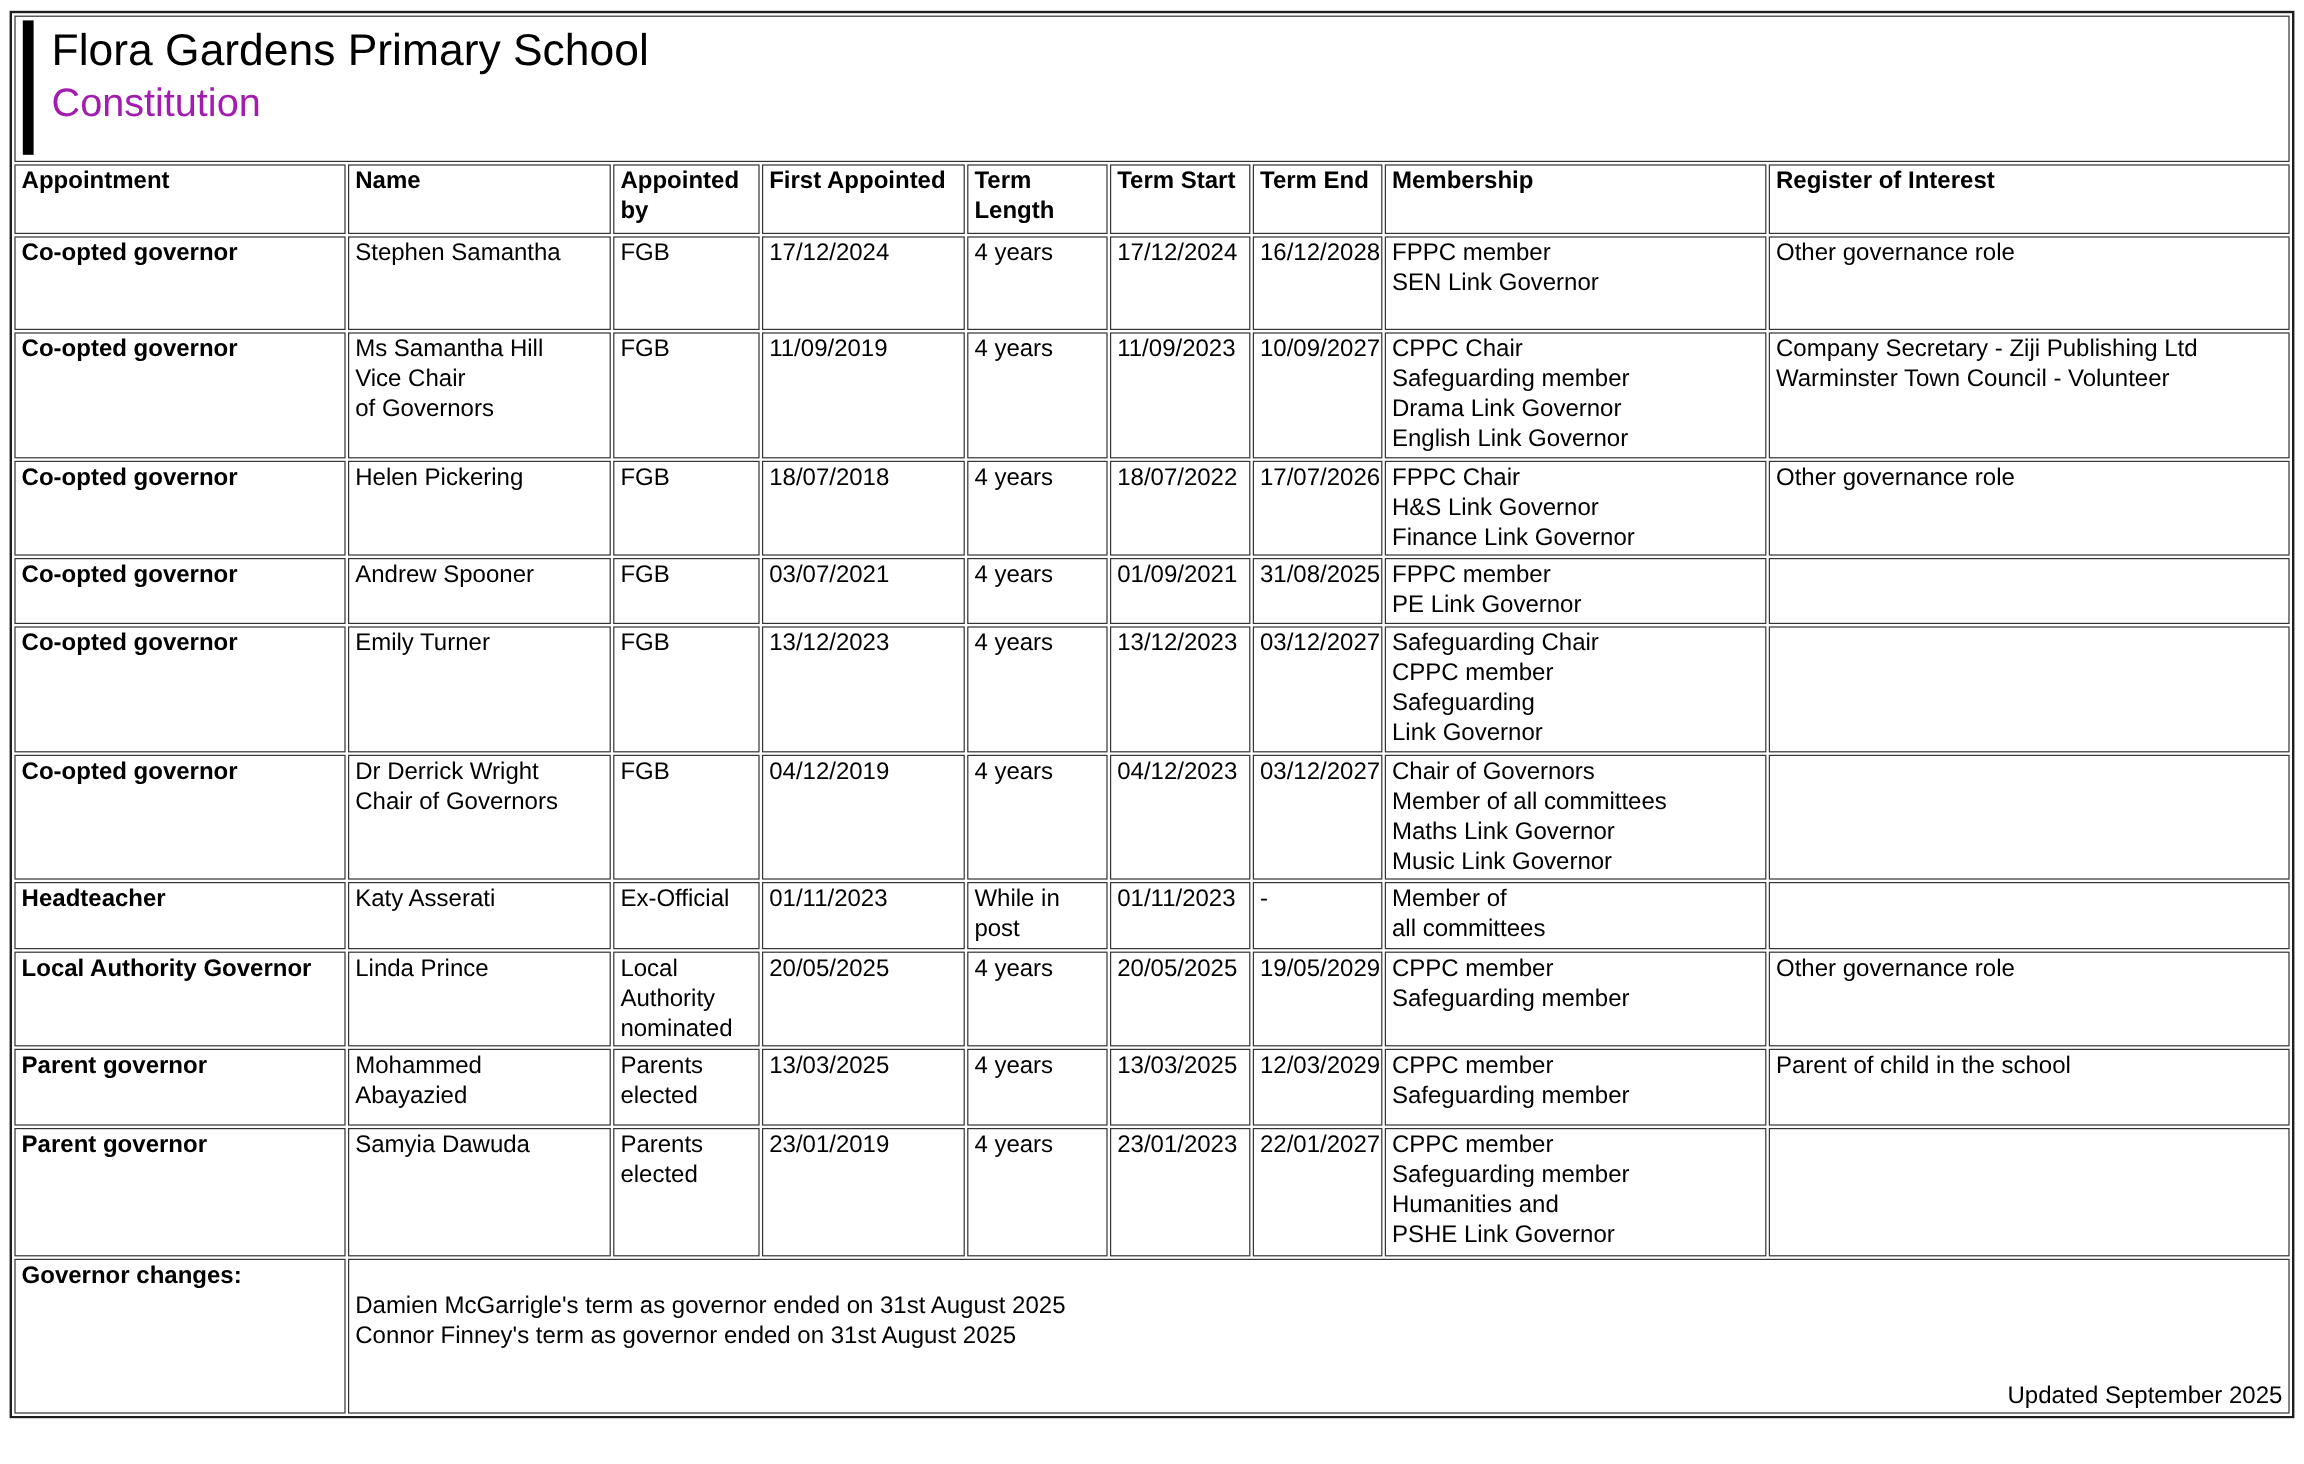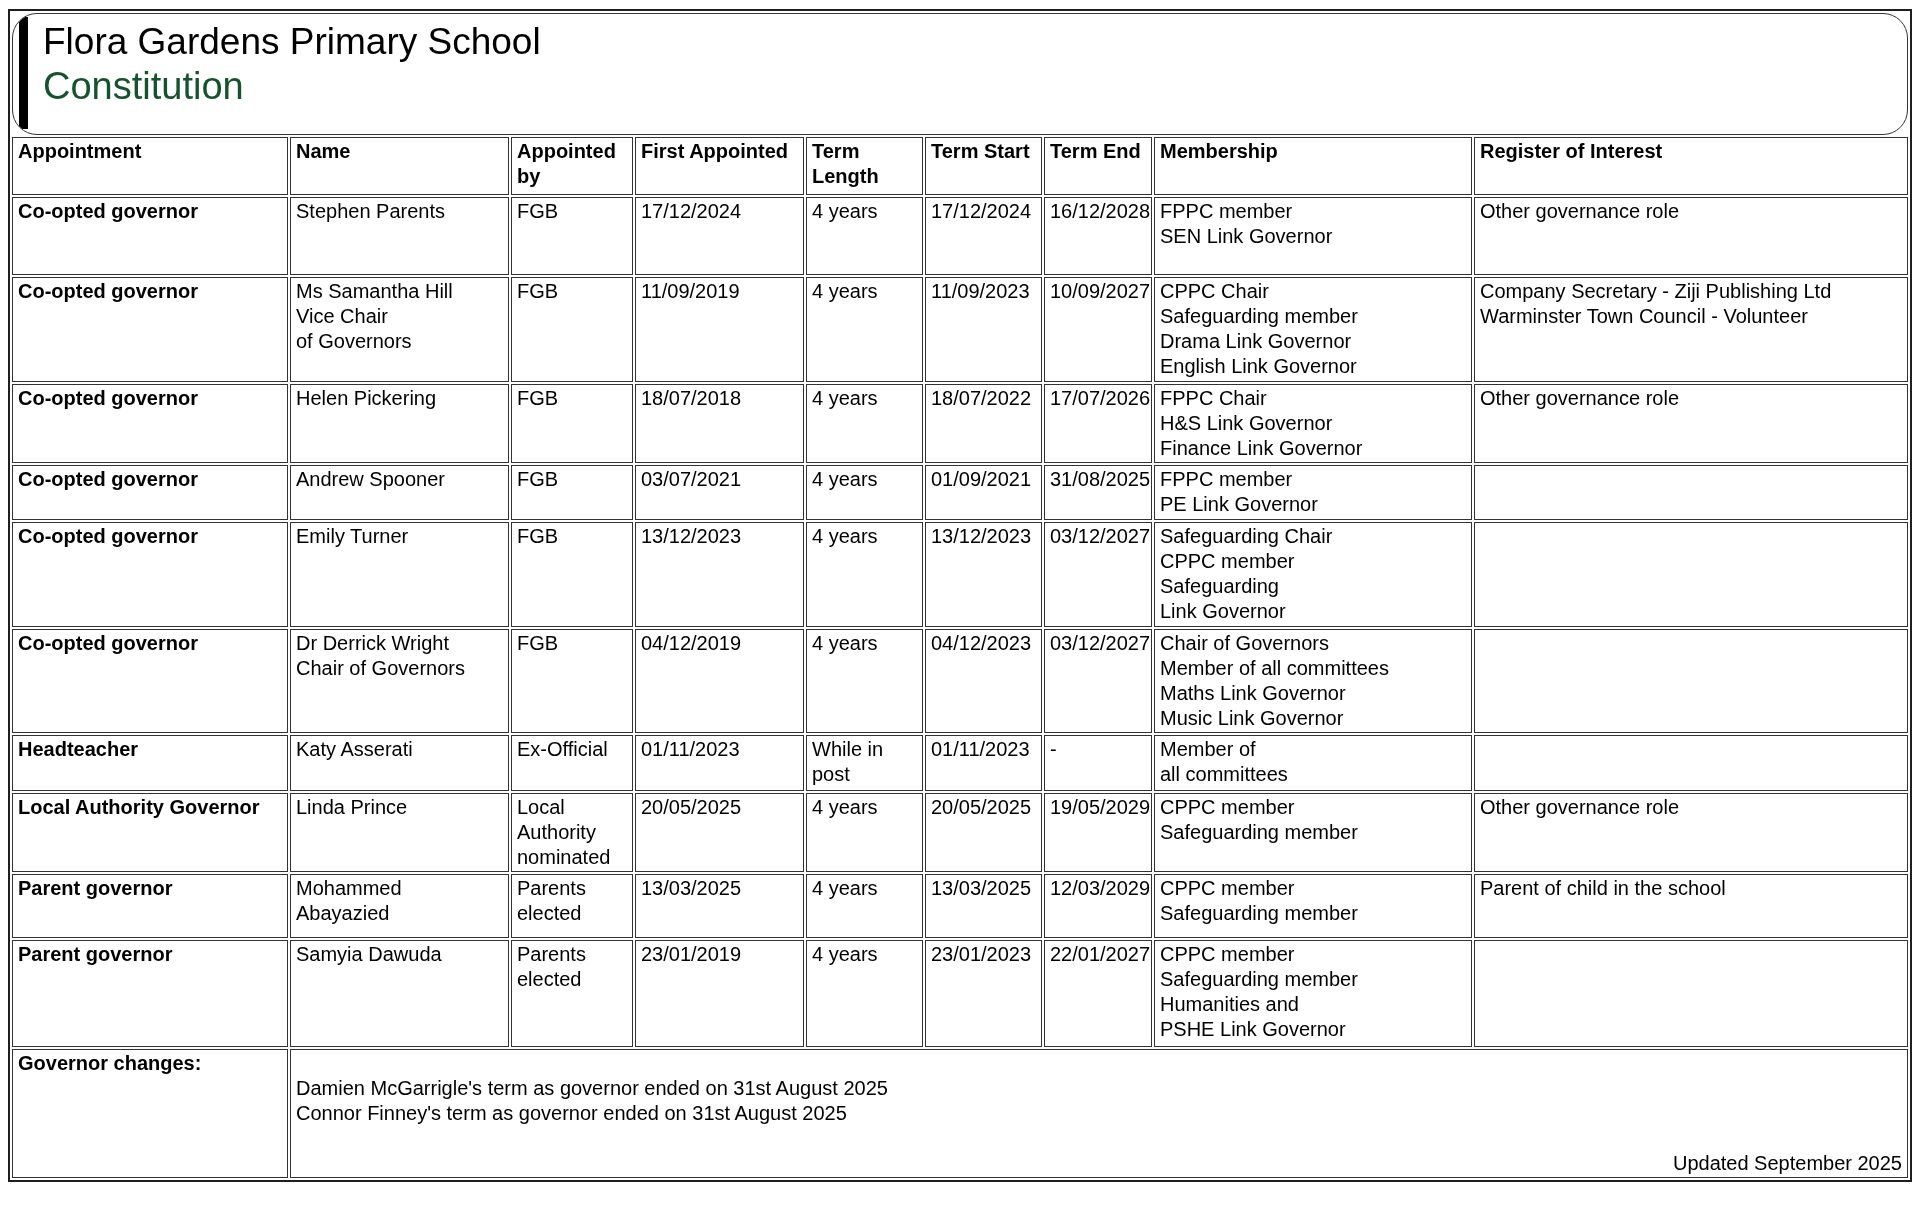--- a/index.html
+++ b/index.html
@@ -24,26 +24,26 @@
     border: 1px solid #333;
     vertical-align: top;
     padding: 1px 5px;
     font-size: 20px;
     line-height: 25px;
     white-space: pre-line;
     overflow: hidden;
   }
   td.hdr, td.col-appointment { font-weight: bold; }
   
-  td.title-cell { white-space: normal; padding: 3px 6px; border-radius: 25px; }
+  td.title-cell { white-space: normal; padding: 3px 6px; }
   .title-block { display: flex; height: 112px; }
   .accent-bar { width: 9px; background: #000; flex: 0 0 9px; }
   .title-text { padding-left: 15px; padding-top: 2px; }
   .school-name { font-size: 37px; line-height: 46px; color: #000; }
-  .doc-title { font-size: 38px; line-height: 42px; color: #14532d; }
+  .doc-title { font-size: 33px; line-height: 42px; color: #a21caf; }
   
   tr.rt  { height: 122px; }
   tr.rh  { height: 58px;  }
   tr.r0  { height: 78px;  }
   tr.r1  { height: 105px; }
   tr.r2  { height: 77px;  }
   tr.r3  { height: 55px;  }
   tr.r4  { height: 105px; }
   tr.r5  { height: 101px; }
   tr.r6  { height: 56px; padding-left: 48px;  }
@@ -100,21 +100,21 @@
       <td class="hdr">First Appointed</td>
       <td class="hdr">Term Length</td>
       <td class="hdr">Term Start</td>
       <td class="hdr">Term End</td>
       <td class="hdr">Membership</td>
       <td class="hdr">Register of Interest</td>
     </tr>
 
     <tr class="r0">
       <td class="col-appointment">Co-opted governor</td>
-      <td>Stephen Parents</td>
+      <td>Stephen Samantha</td>
       <td>FGB</td>
       <td>17/12/2024</td>
       <td>4 years</td>
       <td>17/12/2024</td>
       <td>16/12/2028</td>
       <td>FPPC member
 SEN Link Governor</td>
       <td>Other governance role</td>
     </tr>
 

